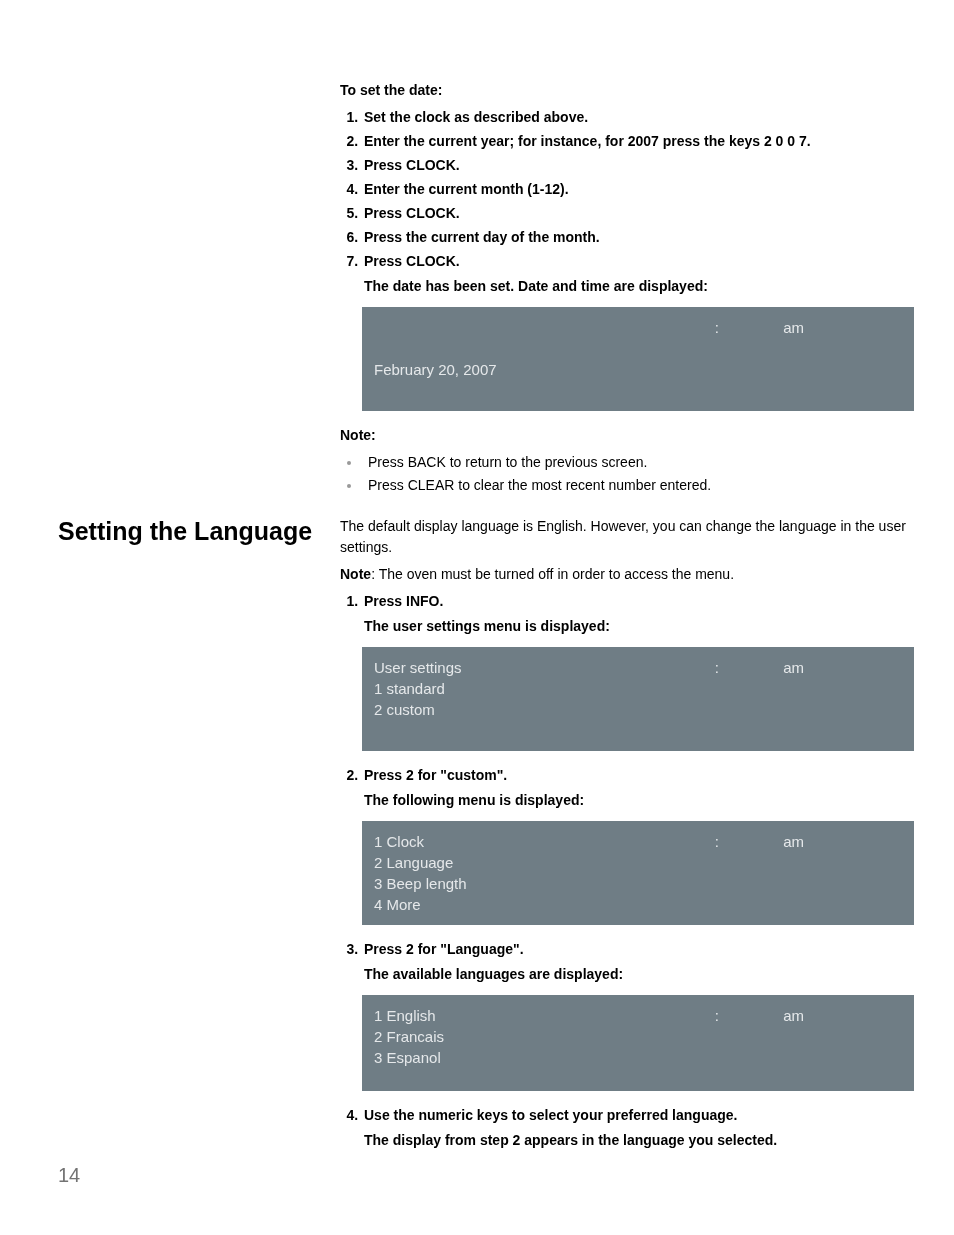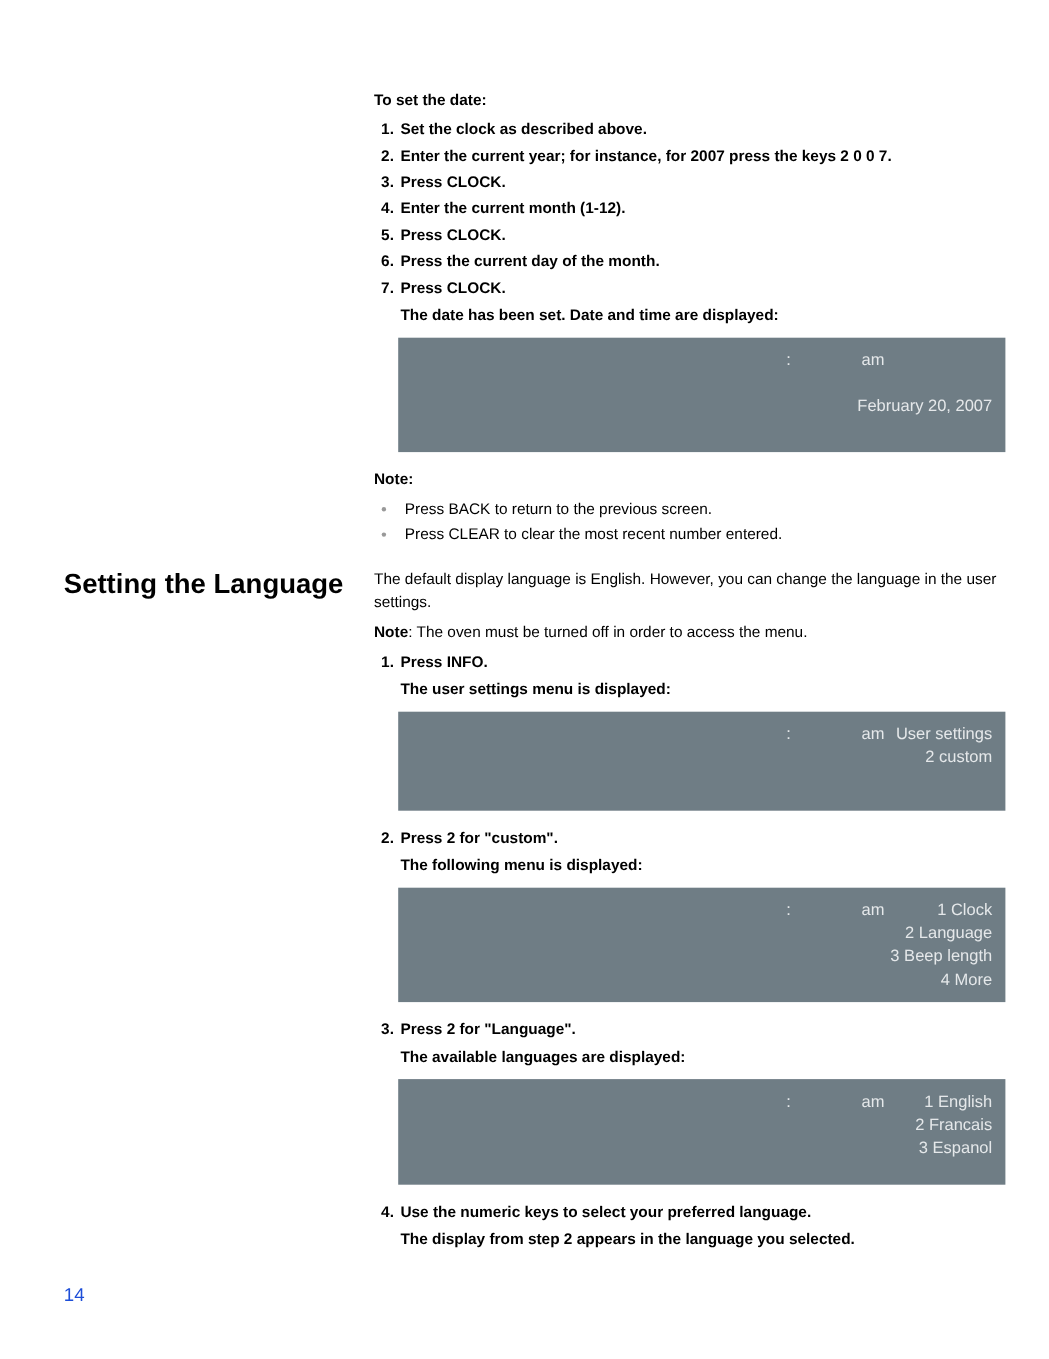--- a/index.html
+++ b/index.html
@@ -64,27 +64,27 @@
   .display-am {
     position: absolute;
     right: 110px;
     top: 10px;
   }
   .display-colon {
     position: absolute;
     right: 195px;
     top: 10px;
   }
-  .display-line { display: block; text-align: right; }
+  .display-line { display: block; }
   .page-number {
     position: absolute;
     left: 58px;
     bottom: 45px;
-    font-size: 17px;
-    color: #1d4ed8;
+    font-size: 20px;
+    color: #737373;
     margin-top: 32px;
   }
   .spacer-break { height: 14px; }
 </style>
 </head>
 <body>
 
 <div class="right-col">
   <div class="bold-text para">To set the date:</div>
 
@@ -129,20 +129,21 @@
     <li>
       <span>Press INFO.</span>
       <div style="margin-top:4px;">The user settings menu is displayed:</div>
     </li>
   </ol>
 
   <div class="display-screen" style="min-height:90px;">
     <span class="display-colon">:</span>
     <span class="display-am">am</span>
     <span class="display-line">User settings</span>
+    <span class="display-line">1 standard</span>
     <span class="display-line">2 custom</span>
     <span class="display-line">&nbsp;</span>
   </div>
 
   <ol class="numbered" start="2">
     <li>
       <span>Press 2 for "custom".</span>
       <div style="margin-top:4px;">The following menu is displayed:</div>
     </li>
   </ol>

